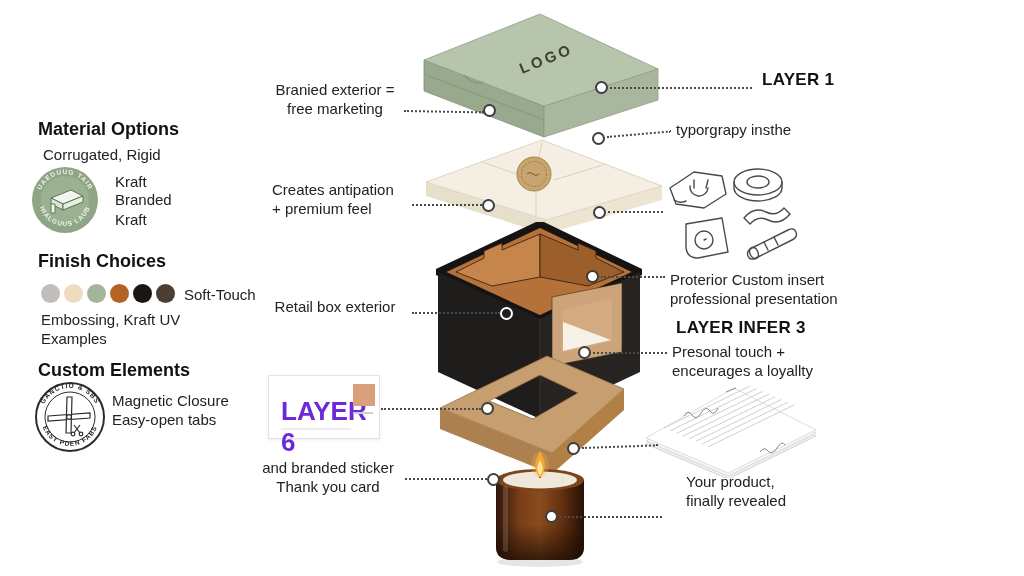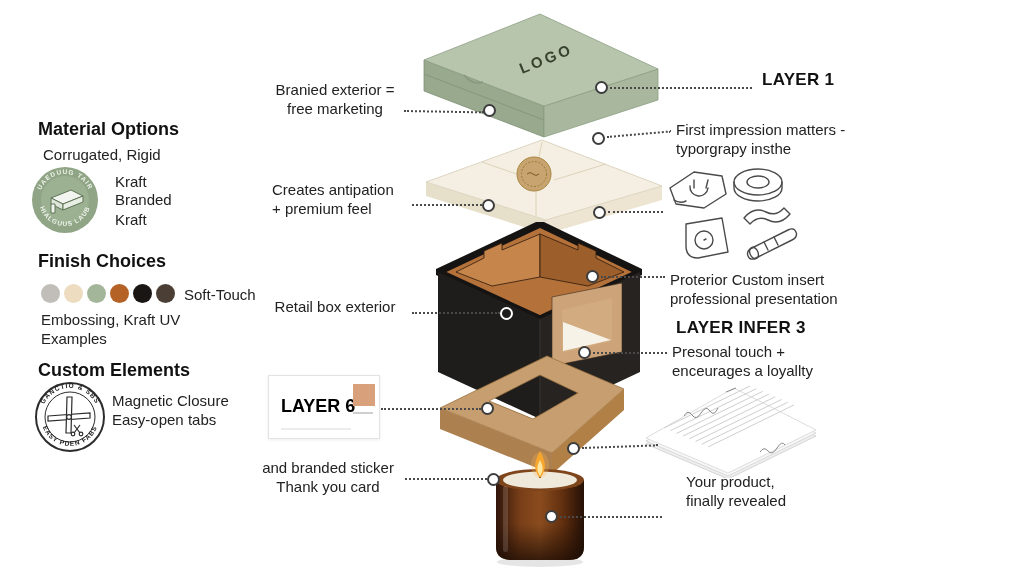--- a/index.html
+++ b/index.html
@@ -201,21 +201,20 @@
 </svg>
 
 <div class="abs label label-c" style="left:260px;top:80px;width:150px;">
   <div>Branied exterior =</div>
   <div>free marketing</div>
 </div>
 
 <div class="abs bold-label" style="left:762px;top:70px;">LAYER 1</div>
 
 <div class="abs label" style="left:676px;top:120px;">
-  <div>First impression matters -</div>
   <div>typorgrapy insthe</div>
 </div>
 
 <div class="abs label" style="left:272px;top:180px;">
   <div>Creates antipation</div>
   <div>+ premium feel</div>
 </div>
 
 <div class="abs label label-c" style="left:260px;top:297px;width:150px;">
   <div>Retail box exterior</div>
@@ -226,21 +225,21 @@
   <div>professional presentation</div>
 </div>
 
 <div class="abs bold-label" style="left:676px;top:318px;">LAYER INFER 3</div>
 <div class="abs label" style="left:672px;top:342px;">
   <div>Presonal touch +</div>
   <div>enceurages a loyallty</div>
 </div>
 
 <div class="abs card" style="left:268px;top:375px;width:110px;height:62px;">
-  <span class="abs" style="left:12px;top:20px;font-size:18px;font-weight:700;color:#000000;">LAYER 6</span>
+  <span class="abs" style="left:12px;top:20px;font-size:26px;font-weight:700;color:#6d28d9;">LAYER 6</span>
   <span class="abs" style="left:84px;top:8px;width:22px;height:22px;background:#d8a17b;"></span>
   <span class="abs" style="left:84px;top:36px;width:20px;height:2px;background:#cfcfcf;"></span>
   <span class="abs" style="left:12px;top:52px;width:70px;height:2px;background:#ececec;"></span>
 </div>
 
 <div class="abs label label-c" style="left:252px;top:458px;width:152px;">
   <div>and branded sticker</div>
   <div>Thank you card</div>
 </div>
 

